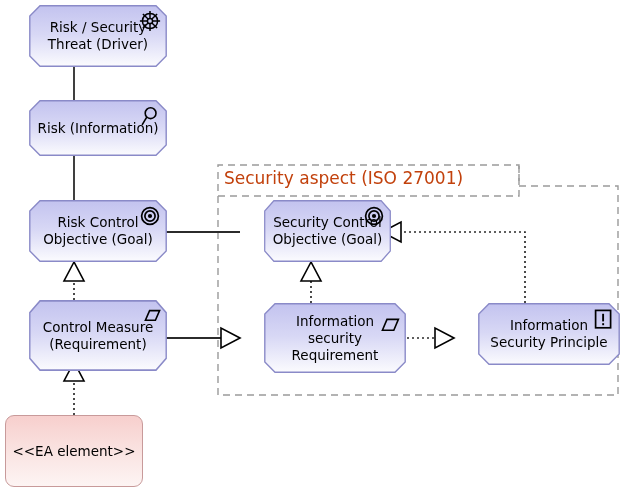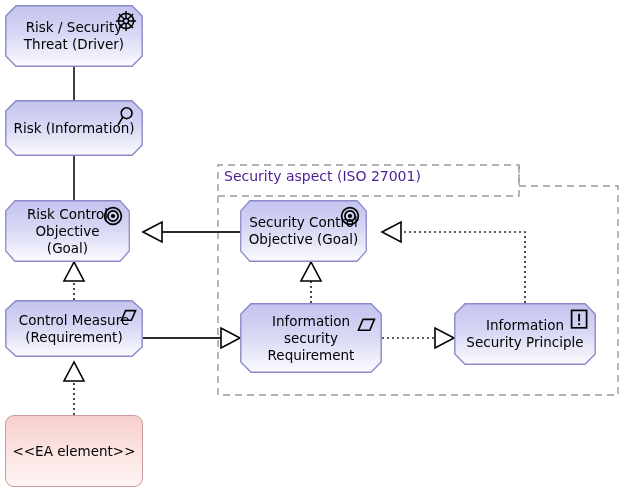--- a/index.html
+++ b/index.html
@@ -20,20 +20,21 @@
     position: absolute;
     left: 0; top: 0;
     width: 633px;
     height: 499px;
     pointer-events: none;
   }
   
   .node {
     position: absolute;
     box-sizing: border-box;
+    margin-left: 24px;
   }
   .node .shape {
     position: absolute;
     left: 0; top: 0;
     width: 100%;
     height: 100%;
   }
   .node .label {
     position: absolute;
     left: 0; top: 0;
@@ -67,22 +68,22 @@
     background: linear-gradient(to bottom, #f7cfcd 0%, #fae5e3 55%, #fdf4f3 100%);
     display: flex;
     align-items: center;
     justify-content: center;
     color: #000;
     font-size: 13.5px;
   }
   
   .group-label {
     position: absolute;
-    color: #4c1d95;
-    font-size: 14px;
+    color: #c2410c;
+    font-size: 17px;
     white-space: nowrap;
   }
 </style>
 </head>
 <body>
 
 <div id="canvas">
 
   <svg id="wires" viewBox="0 0 633 499">
     <defs>
@@ -164,34 +165,34 @@
     <svg class="shape" viewBox="0 0 138 56" preserveAspectRatio="none">
       <path d="M 11 0.8 L 127 0.8 L 137.2 11 L 137.2 45 L 127 55.2 L 11 55.2 L 0.8 45 L 0.8 11 Z" fill="url(#motivGrad)" stroke="#8a8ac8" stroke-width="1.4"></path>
     </svg>
     <svg class="icon" viewBox="0 0 22 22">
       <circle cx="11.6" cy="8.2" r="5.4" fill="none" stroke="#000" stroke-width="1.6"></circle>
       <line x1="7.6" y1="12.4" x2="3.4" y2="19.4" stroke="#000" stroke-width="1.6" stroke-linecap="round"></line>
     </svg>
     <div class="label">Risk (Information)</div>
   </div>
 
-  <div class="node" style="left:5px; top:200px; width:125px; height:62px;">
+  <div class="node" style="left:5px; top:200px; width:138px; height:62px;">
     <svg class="shape" viewBox="0 0 138 62" preserveAspectRatio="none">
       <path d="M 11 0.8 L 127 0.8 L 137.2 11 L 137.2 51 L 127 61.2 L 11 61.2 L 0.8 51 L 0.8 11 Z" fill="url(#motivGrad)" stroke="#8a8ac8" stroke-width="1.4"></path>
     </svg>
     <svg class="icon" viewBox="0 0 22 22">
       <circle cx="11" cy="11" r="8.4" fill="none" stroke="#000" stroke-width="1.7"></circle>
       <circle cx="11" cy="11" r="5.1" fill="none" stroke="#000" stroke-width="1.7"></circle>
       <circle cx="11" cy="11" r="2.1" fill="#000"></circle>
     </svg>
     <div class="label">Risk Control
 Objective (Goal)</div>
   </div>
 
-  <div class="node" style="left:5px; top:300px; width:138px; height:57px;">
+  <div class="node" style="left:5px; top:300px; width:138px; height:71px;">
     <svg class="shape" viewBox="0 0 138 62" preserveAspectRatio="none">
       <path d="M 11 0.8 L 127 0.8 L 137.2 11 L 137.2 51 L 127 61.2 L 11 61.2 L 0.8 51 L 0.8 11 Z" fill="url(#motivGrad)" stroke="#8a8ac8" stroke-width="1.4"></path>
     </svg>
     <svg class="icon" viewBox="0 0 22 22">
       <path d="M 6.4 15.2 L 10.6 5.6 L 20.6 5.6 L 16.4 15.2 Z" fill="none" stroke="#000" stroke-width="1.6" stroke-linejoin="miter"></path>
     </svg>
     <div class="label">Control Measure
 (Requirement)</div>
   </div>
 

